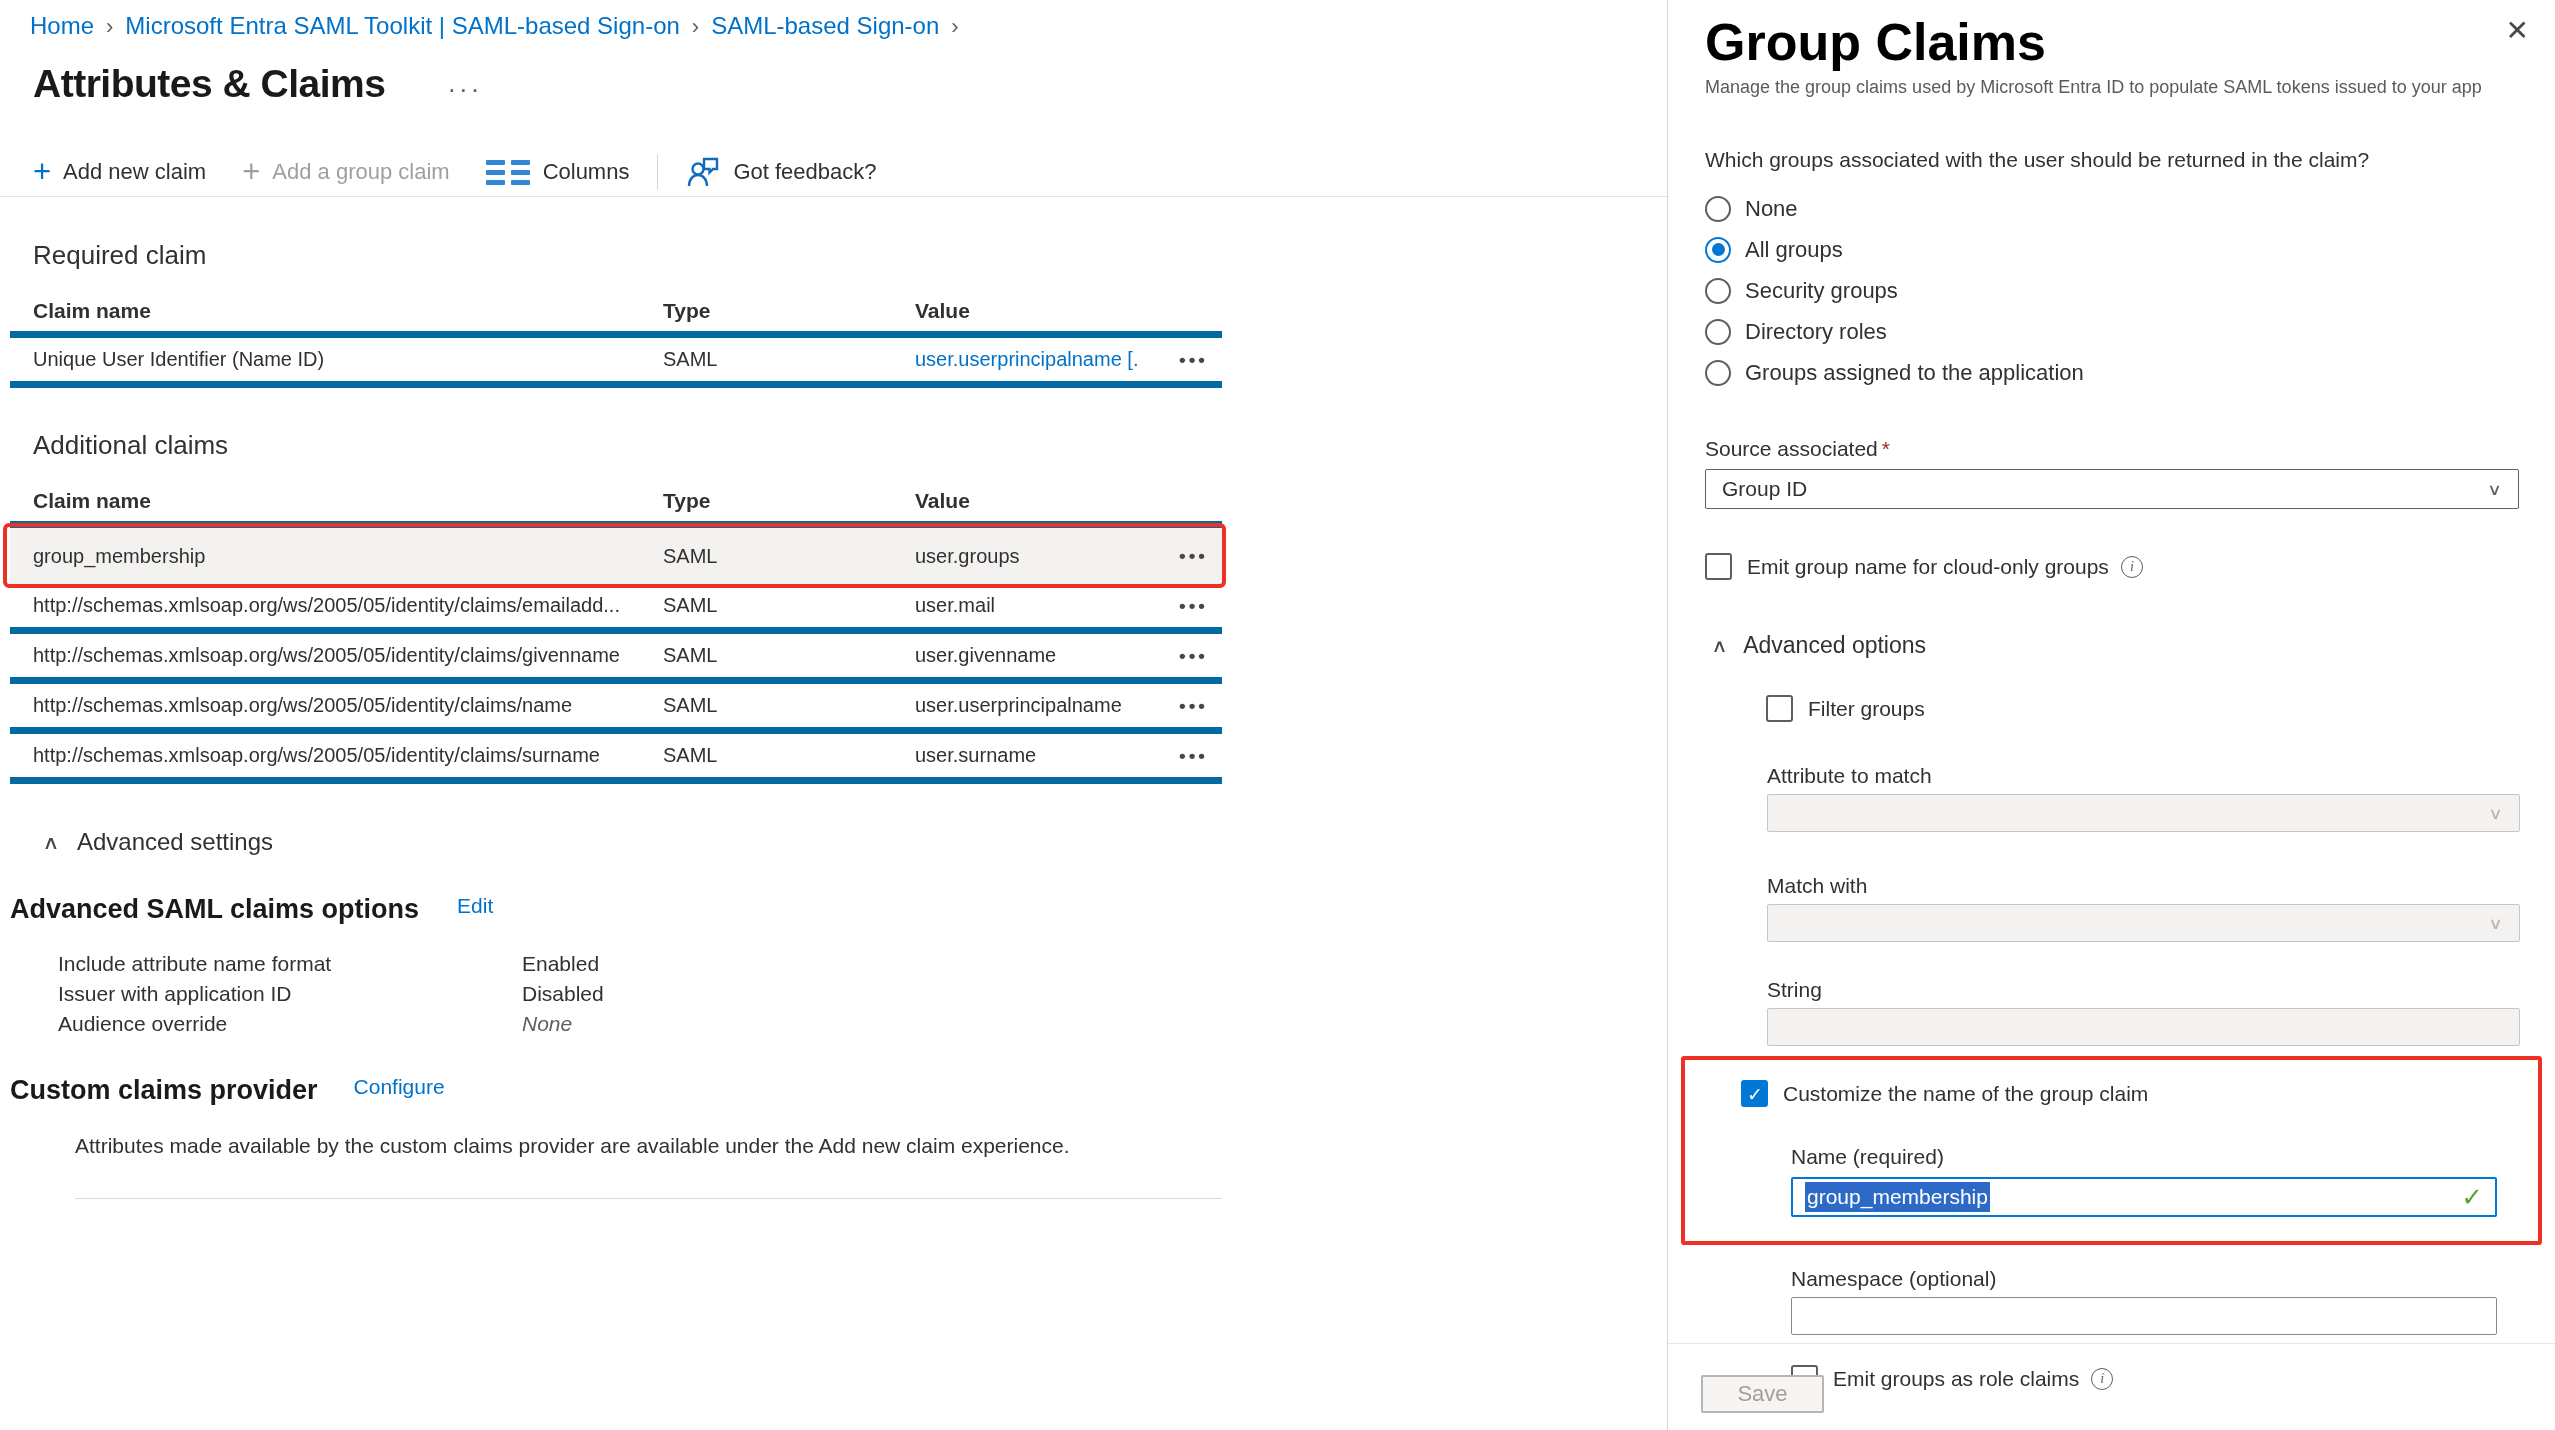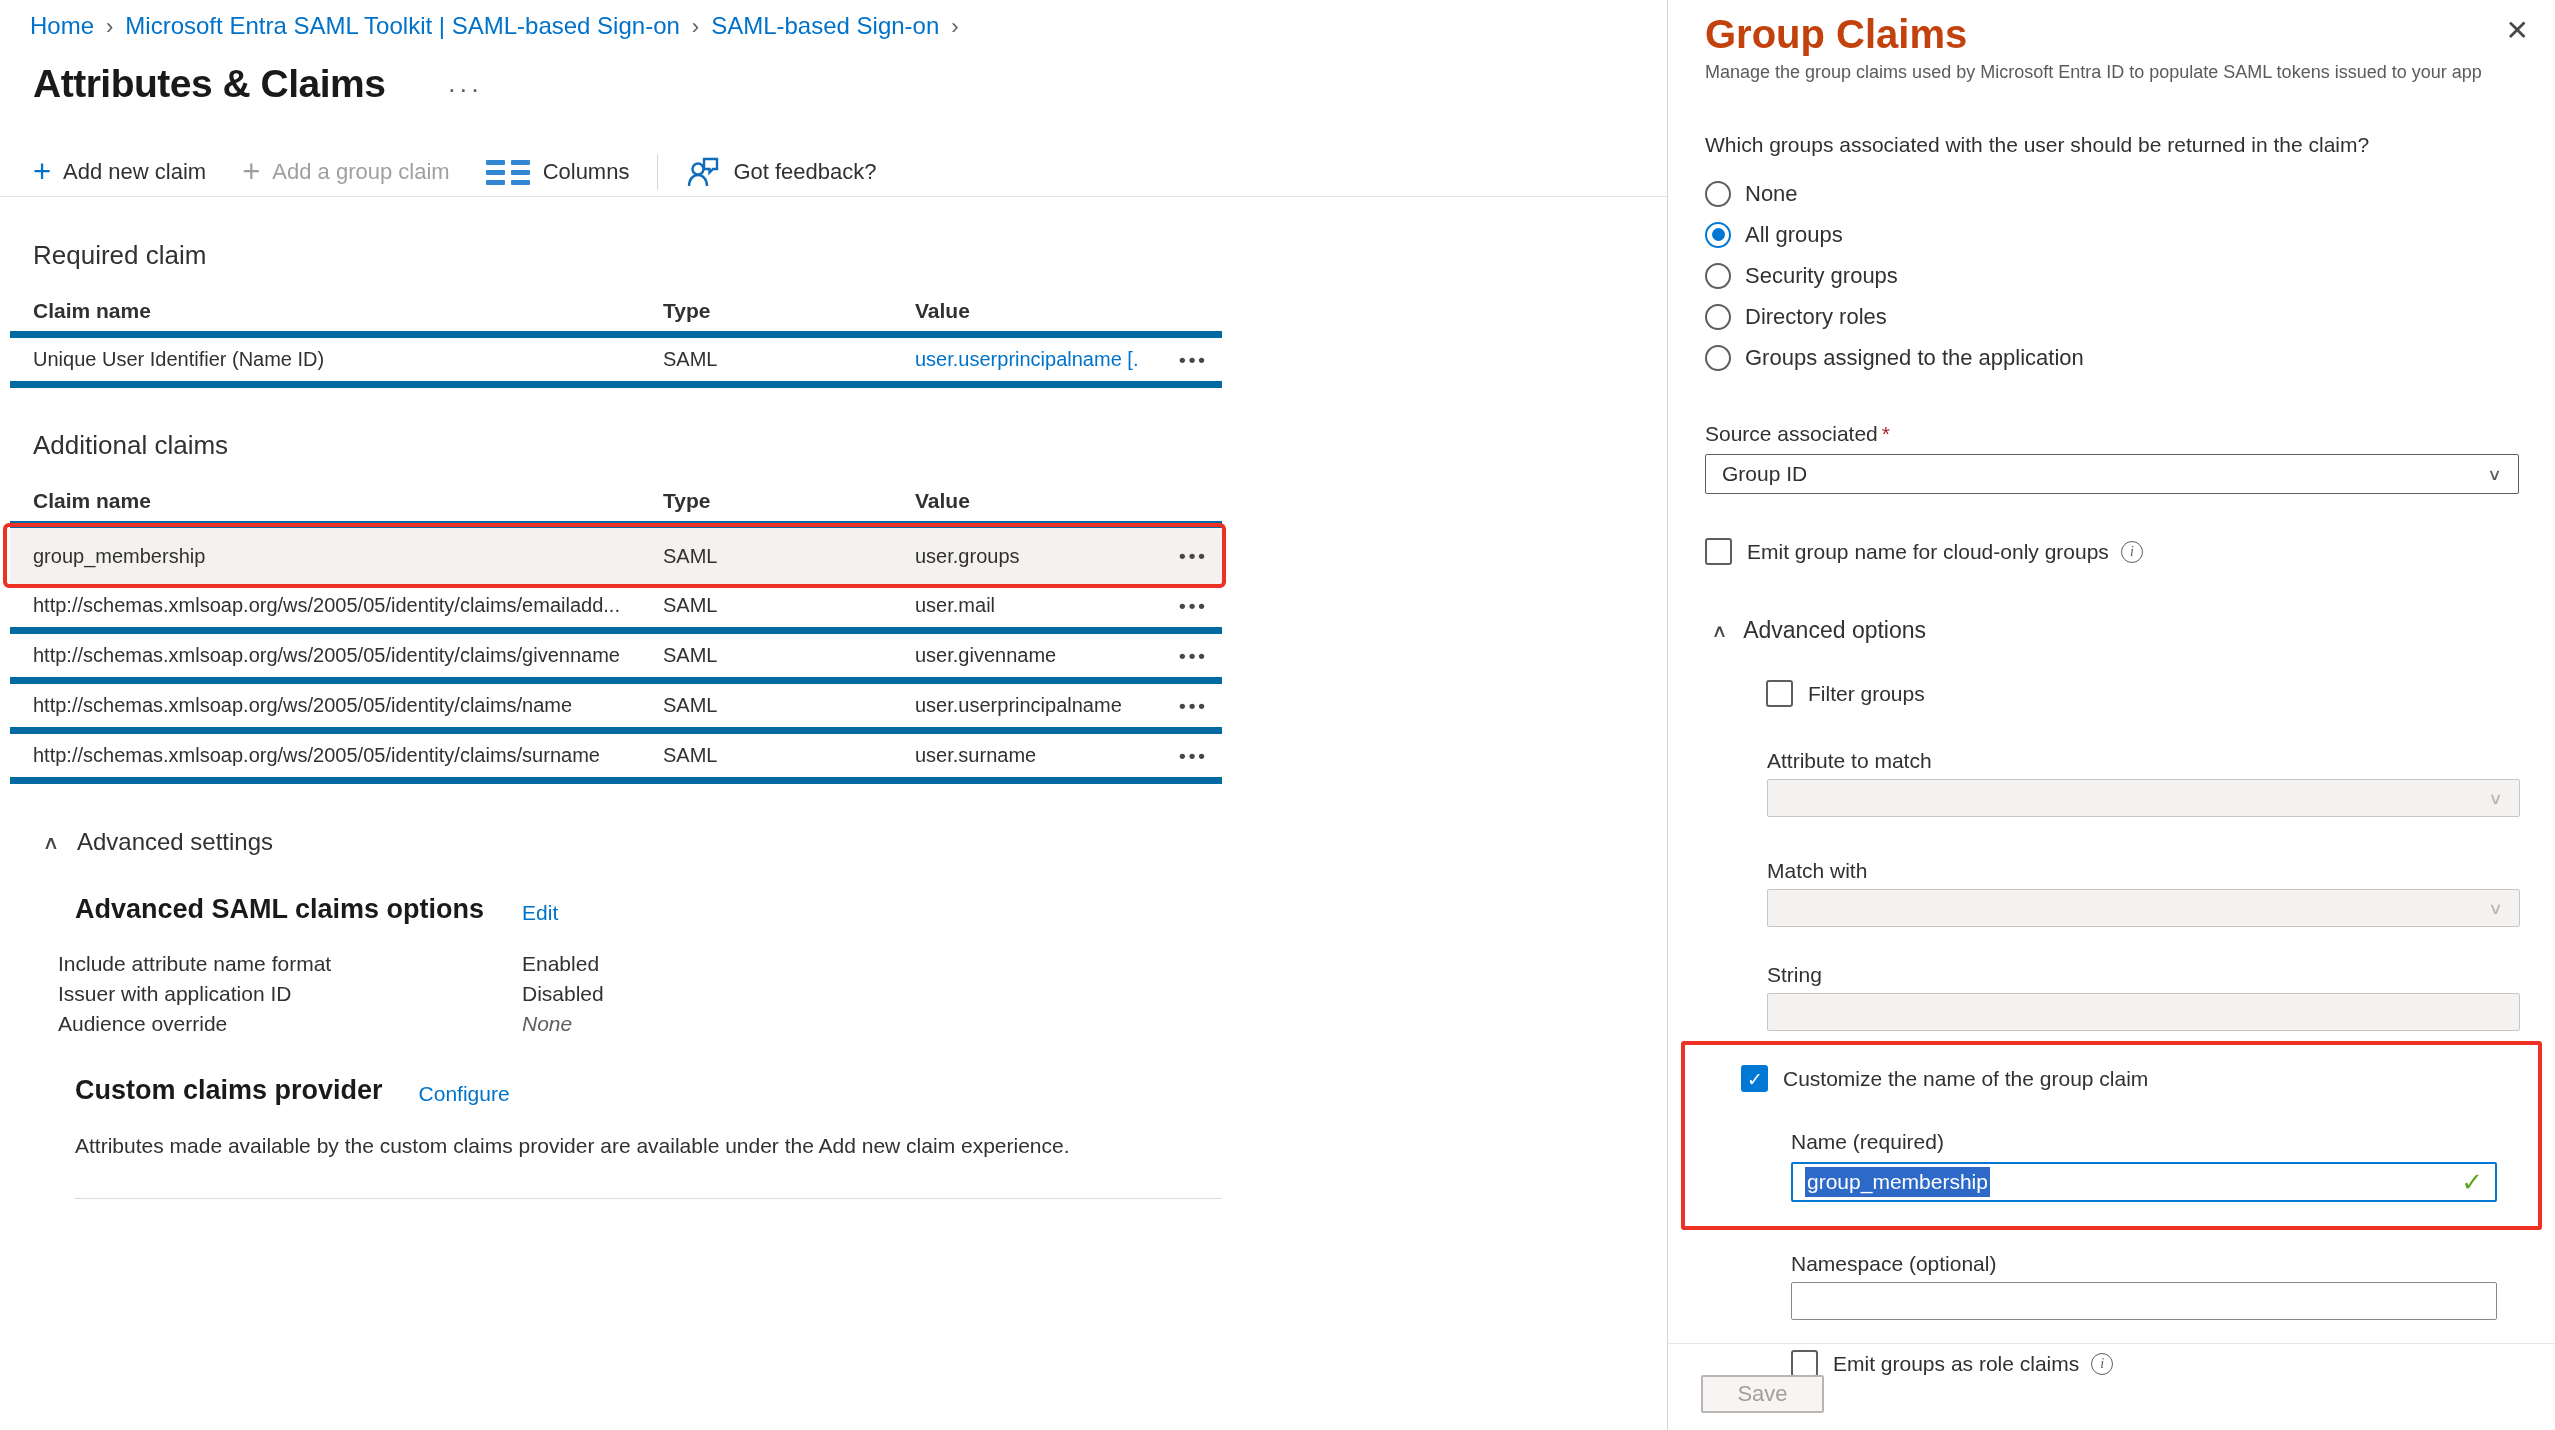--- a/index.html
+++ b/index.html
@@ -44,33 +44,33 @@
   .c.value { flex:1; white-space:nowrap; overflow:hidden; }
   .c.menu { width:70px; text-align:right; background:none; border:none; color:#494745; font-size:19px; letter-spacing:3px; font-weight:700; }
   .value-link { color:var(--link); }
   .trow.highlight { height:56px; background:#f3f2f1; position:relative; border-bottom:none; }
   .row-annotation { position:absolute; left:-7px; right:-4px; top:-5px; bottom:-4px; border:4px solid var(--red); border-radius:6px; pointer-events:none; }
   .mt-additional { margin-top:42px; margin-bottom:20px; }
   .mt-required { margin-bottom:20px; }
 
   .adv-toggle { margin-top:44px; display:flex; align-items:center; margin-left:34px; background:none; border:none; font-size:24px; color:#323130; }
   .adv-toggle .chev { font-size:19px; color:#484644; margin-right:19px; transform:scaleX(1.25); }
-  .blk-heading-row { display:flex; align-items:flex-end; margin-left:65px; margin-top:38px; }
+  .blk-heading-row { display:flex; align-items:flex-start; margin-top:38px; }
   .blk-heading { font-size:27px; font-weight:700; color:#1b1a19; }
   .inline-link { font-size:21px; color:var(--link); background:none; border:none; margin-left:38px; }
   .kv { margin-left:48px; margin-top:24px; }
   .kv-row { display:flex; height:30px; align-items:center; }
   .kv-label { width:464px; }
   .kv-value.italic { font-style:italic; color:#605e5c; }
   .description { margin-left:65px; margin-top:28px; font-size:21px; color:#323130; }
   .main-divider { margin-left:65px; margin-top:40px; height:1px; background:#dddbd9; }
 
   
   .panel { position:absolute; left:1667px; top:0; width:888px; height:1430px; border-left:1px solid #d6d4d2; padding:0 37px; background:#fff; }
-  .panel-title { padding-top:12px; font-size:40px; font-weight:700; color:#c2410c; }
+  .panel-title { padding-top:12px; font-size:52px; font-weight:700; color:#000000; }
   .close-btn { position:absolute; top:16px; right:26px; background:none; border:none; font-size:28px; color:#494847; line-height:30px; }
   .panel-subtitle { margin-top:5px; font-size:18px; color:#5d5b58; white-space:nowrap; }
   .question { margin-top:50px; font-size:21px; }
 
   .radios { margin-top:16px; }
   .radio-row { display:flex; align-items:center; height:41px; cursor:pointer; }
   .radio { width:26px; height:26px; border:2px solid #605e5c; border-radius:50%; margin-right:14px; position:relative; flex:none; }
   .radio.selected { border-color:var(--accent); }
   .radio.selected::after { content:''; position:absolute; left:50%; top:50%; width:13px; height:13px; margin:-6.5px 0 0 -6.5px; border-radius:50%; background:var(--accent); }
   .radio-label { font-size:22px; }

